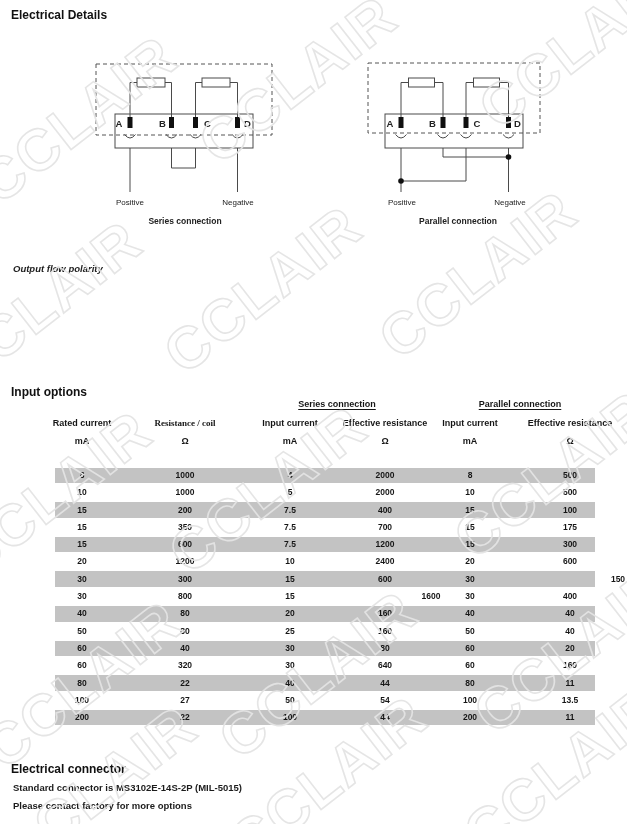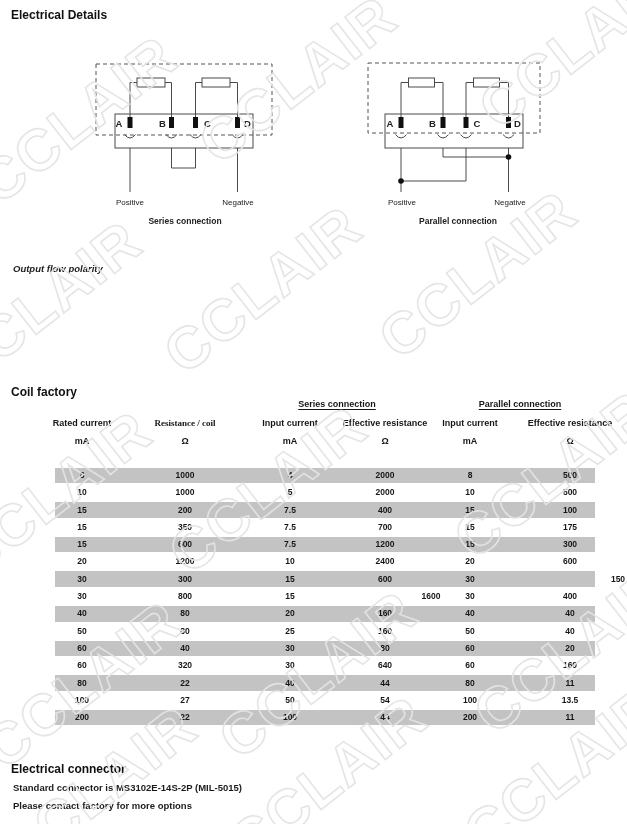--- a/index.html
+++ b/index.html
@@ -112,21 +112,21 @@
       <circle class="junction" cx="401" cy="181" r="2.8"></circle>
       <circle class="junction" cx="508.5" cy="157" r="2.8"></circle>
       <text class="pol-label" x="402" y="205" text-anchor="middle">Positive</text>
       <text class="pol-label" x="510" y="205" text-anchor="middle">Negative</text>
       <text class="cap-label" x="458" y="224" text-anchor="middle">Parallel connection</text>
     </g>
   </svg>
 
   <div class="bodyline" style="top:263px;font-style:italic;">Output flow polarity</div>
 
-  <div class="h1" style="top:385px;">Coil factory</div>
+  <div class="h1" style="top:385px;">Input options</div>
 
   <span class="thead-span group-h" style="left:337px;top:399px;">Series connection</span>
   <span class="thead-span group-h" style="left:520px;top:399px;">Parallel connection</span>
 
   <span class="thead-span" style="left:82px;top:418px;">Rated current</span>
   <span class="thead-span" style="left:185px;top:418px;font-family:Liberation Serif, serif;">Resistance / coil</span>
   <span class="thead-span" style="left:290px;top:418px;">Input current</span>
   <span class="thead-span" style="left:385px;top:418px;">Effective resistance</span>
   <span class="thead-span" style="left:470px;top:418px;">Input current</span>
   <span class="thead-span" style="left:570px;top:418px;">Effective resistance</span>

